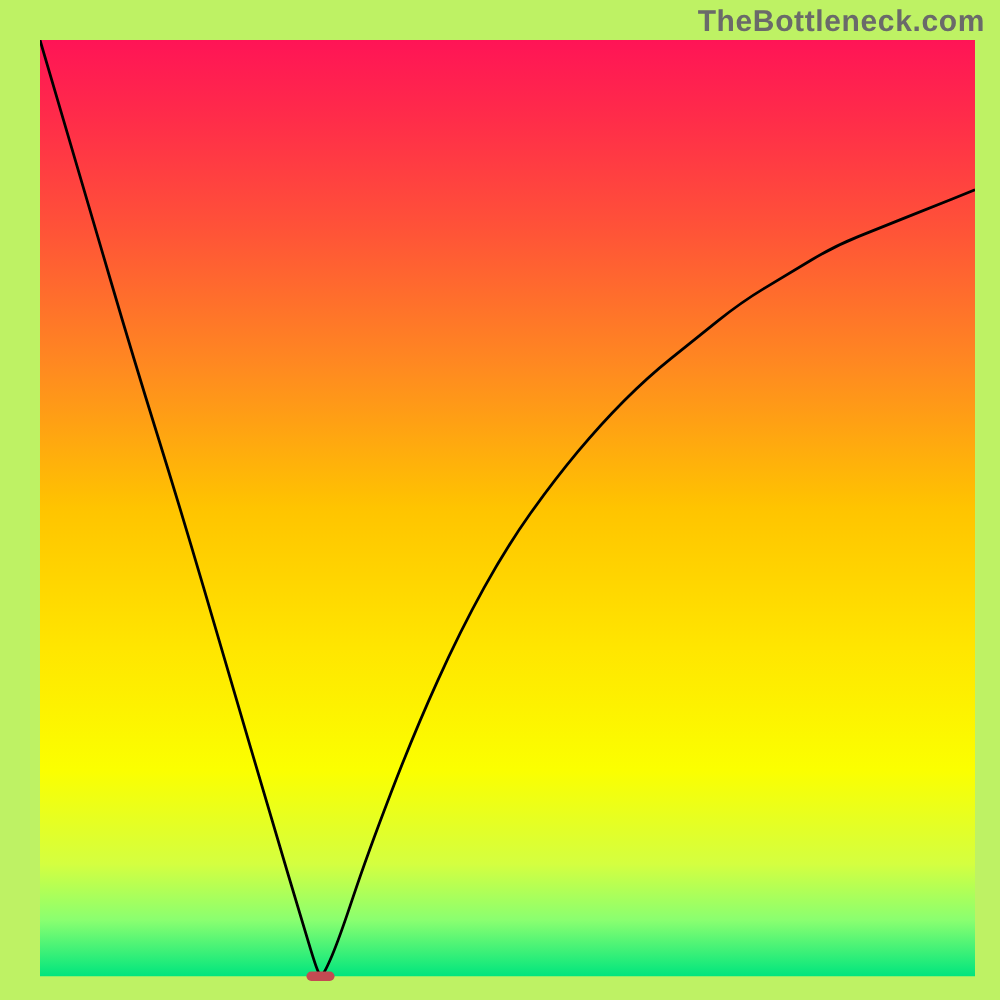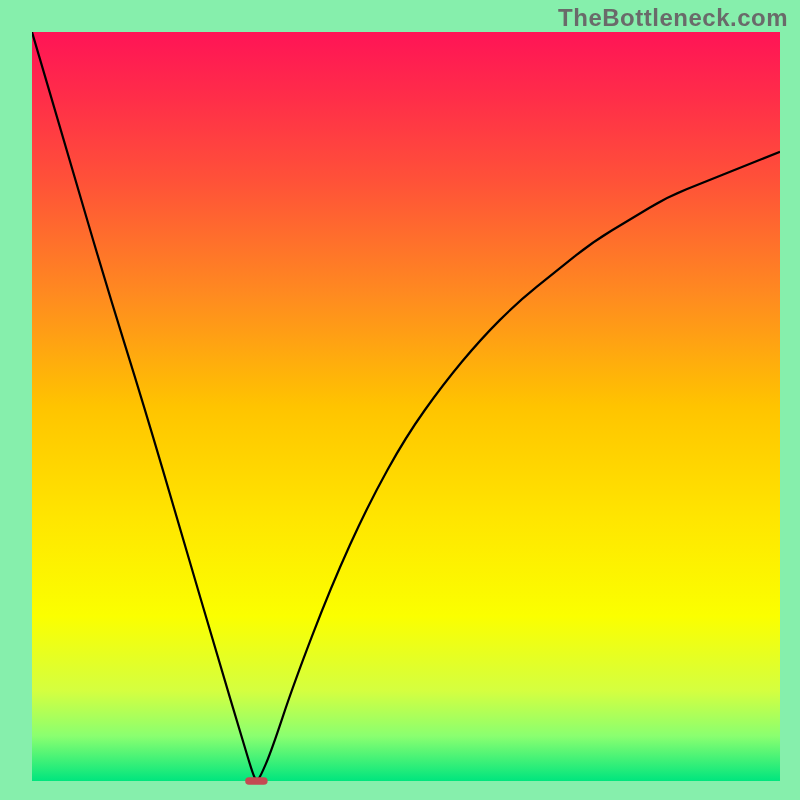--- a/index.html
+++ b/index.html
@@ -8,21 +8,21 @@
     width: 800px;
     height: 800px;
     overflow: hidden;
     background: #000;
     font-family: Arial, Helvetica, sans-serif;
   }
   .frame {
     position: relative;
     width: 800px;
     height: 800px;
-    background: #86efac;
+    background: #bef264;
   }
   .watermark {
     position: absolute;
     top: 4px;
     right: 12px;
     font-size: 24px;
     font-weight: 600;
     color: #6a6a6a;
     letter-spacing: 0.5px;
     z-index: 10;

